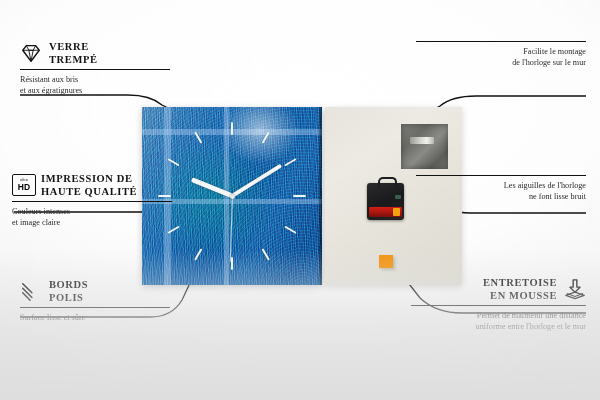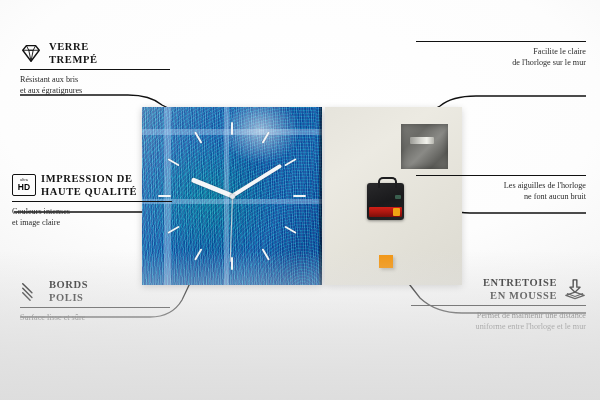--- a/index.html
+++ b/index.html
@@ -287,28 +287,28 @@
       </span>
       <span class="co-title">BORDS
 POLIS</span>
     </div>
     <div class="rule"></div>
     <div class="co-sub">Surface lisse et sûre</div>
   </div>
 
   <div class="callout right" id="c-poignees">
     <div class="rule"></div>
-    <div class="co-sub">Facilite le claire
+    <div class="co-sub">Facilite le montage
 de l'horloge sur le mur</div>
   </div>
 
   <div class="callout right" id="c-mecanisme">
     <div class="rule"></div>
     <div class="co-sub">Les aiguilles de l'horloge
-ne font aucun bruit</div>
+ne font lisse bruit</div>
   </div>
 
   <div class="callout right" id="c-entretoise">
     <div class="co-head">
       <span class="co-title">ENTRETOISE
 EN MOUSSE</span>
       <span class="ico">
         <svg viewBox="0 0 24 24">
             <path d="M10 2 H14 V10 H17.5 L12 15.5 L6.5 10 H10 Z" fill="none" stroke="#111" stroke-width="1.5" stroke-linejoin="round"></path>
             <path d="M12 15.5 L22 19 L12 22.4 L2 19 Z" fill="none" stroke="#111" stroke-width="1.4" stroke-linejoin="round"></path>

